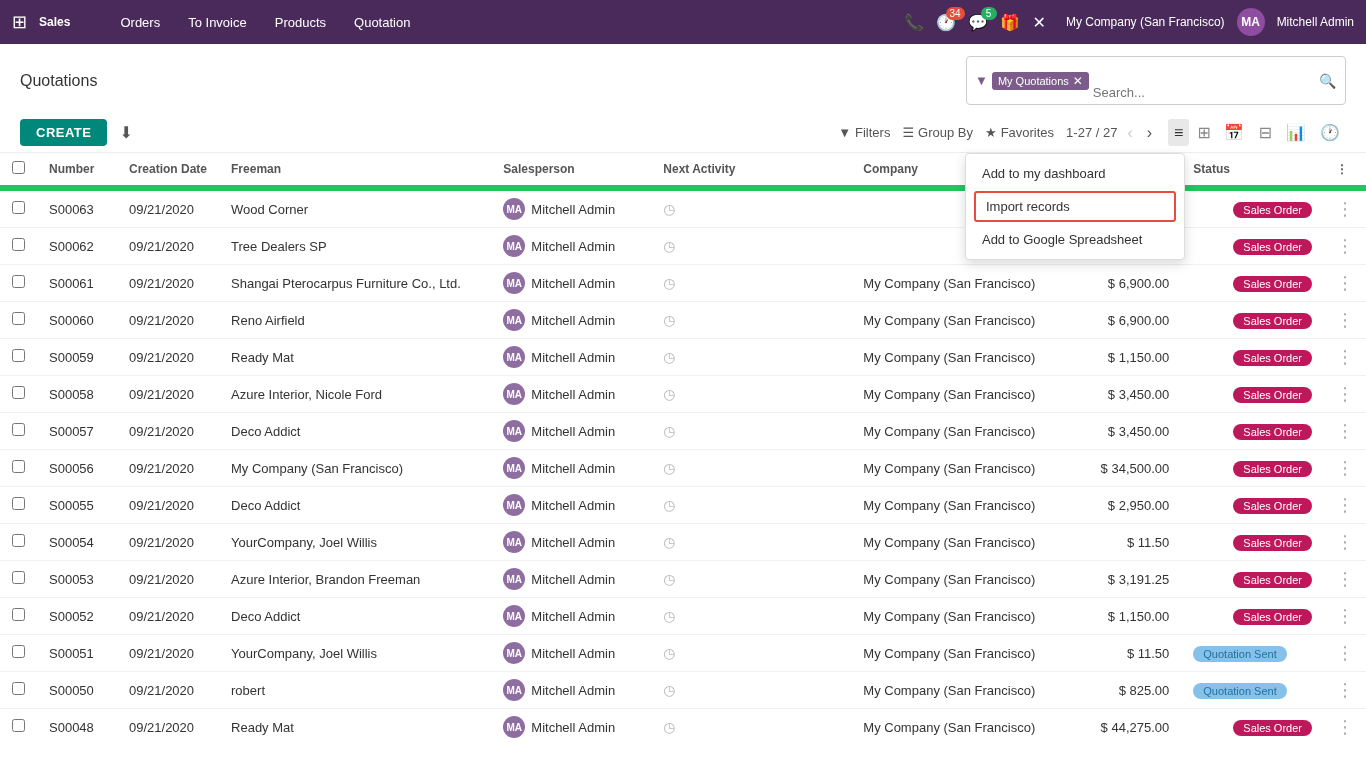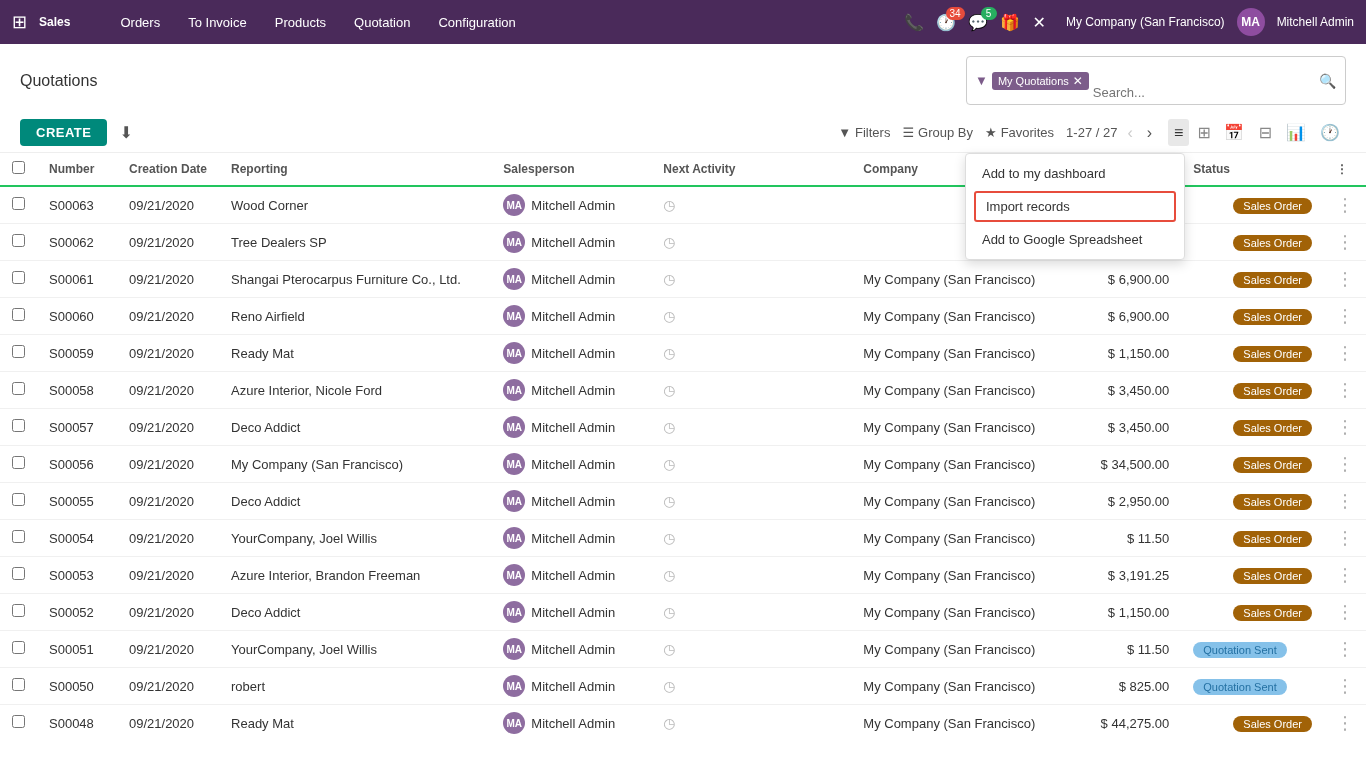--- a/index.html
+++ b/index.html
@@ -176,21 +176,21 @@
     .data-table {
       width: 100%;
       border-collapse: collapse;
     }
     .data-table thead th {
       padding: 8px 12px;
       text-align: left;
       font-weight: 600;
       font-size: 12px;
       color: #555;
-      border-bottom: 2px solid #22c55e;
+      border-bottom: 6px solid #22c55e;
       white-space: nowrap;
       background: white;
     }
     .data-table thead th.sortable { cursor: pointer; }
     .data-table tbody tr {
       border-bottom: 1px solid #f0f0f0;
     }
     .data-table td {
       padding: 7px 12px;
       font-size: 13px;
@@ -200,21 +200,21 @@
     .td-customer { color: #7c5c8a; }
     .salesperson-cell { display: flex; align-items: center; gap: 6px; }
     .salesperson-avatar {
       width: 22px; height: 22px; border-radius: 50%;
       background: #8e6da0;
       display: flex; align-items: center; justify-content: center;
       font-size: 10px; color: white; font-weight: bold; flex-shrink: 0;
     }
     .activity-icon { color: #bbb; font-size: 14px; }
     .badge-sales-order {
-      background: #a16207;
+      background: #be185d;
       color: white;
       border-radius: 20px;
       padding: 2px 10px;
       font-size: 11px;
       font-weight: 500;
       white-space: nowrap;
       margin-left: 40px;
     }
     .badge-quotation-sent {
       background: #85c1e9;
@@ -248,21 +248,20 @@
 <body>
 
 <div class="navbar">
   <span class="navbar-grid-icon">⊞</span>
   <span class="navbar-brand">Sales</span>
   <div class="navbar-menu">
     <span class="navbar-menu-item">Orders</span>
     <span class="navbar-menu-item">To Invoice</span>
     <span class="navbar-menu-item">Products</span>
     <span class="navbar-menu-item">Quotation</span>
-    <span class="navbar-menu-item">Configuration</span>
   </div>
   <div class="navbar-right">
     <div class="navbar-icon">📞</div>
     <div class="navbar-icon" style="position:relative;">
       🕐
       <span class="badge">34</span>
     </div>
     <div class="navbar-icon" style="position:relative;">
       💬
       <span class="badge badge-green">5</span>
@@ -338,21 +337,21 @@
 
   <div class="table-container">
     <table class="data-table">
       <thead>
         <tr>
           <th class="col-checkbox">
             <input type="checkbox" style="">
           </th>
           <th class="col-number sortable">Number</th>
           <th class="col-date sortable">Creation Date</th>
-          <th class="col-customer sortable">Reporting</th>
+          <th class="col-customer sortable">Freeman</th>
           <th class="col-salesperson sortable">Salesperson</th>
           <th class="col-activity sortable">Next Activity</th>
           <th class="col-company sortable">Company</th>
           <th class="col-total sortable" style="text-align:right;">Total</th>
           <th class="col-status sortable">Status</th>
           <th class="col-kebab">⋮</th>
         </tr>
       </thead>
       <tbody id="table-body">
       <tr>

